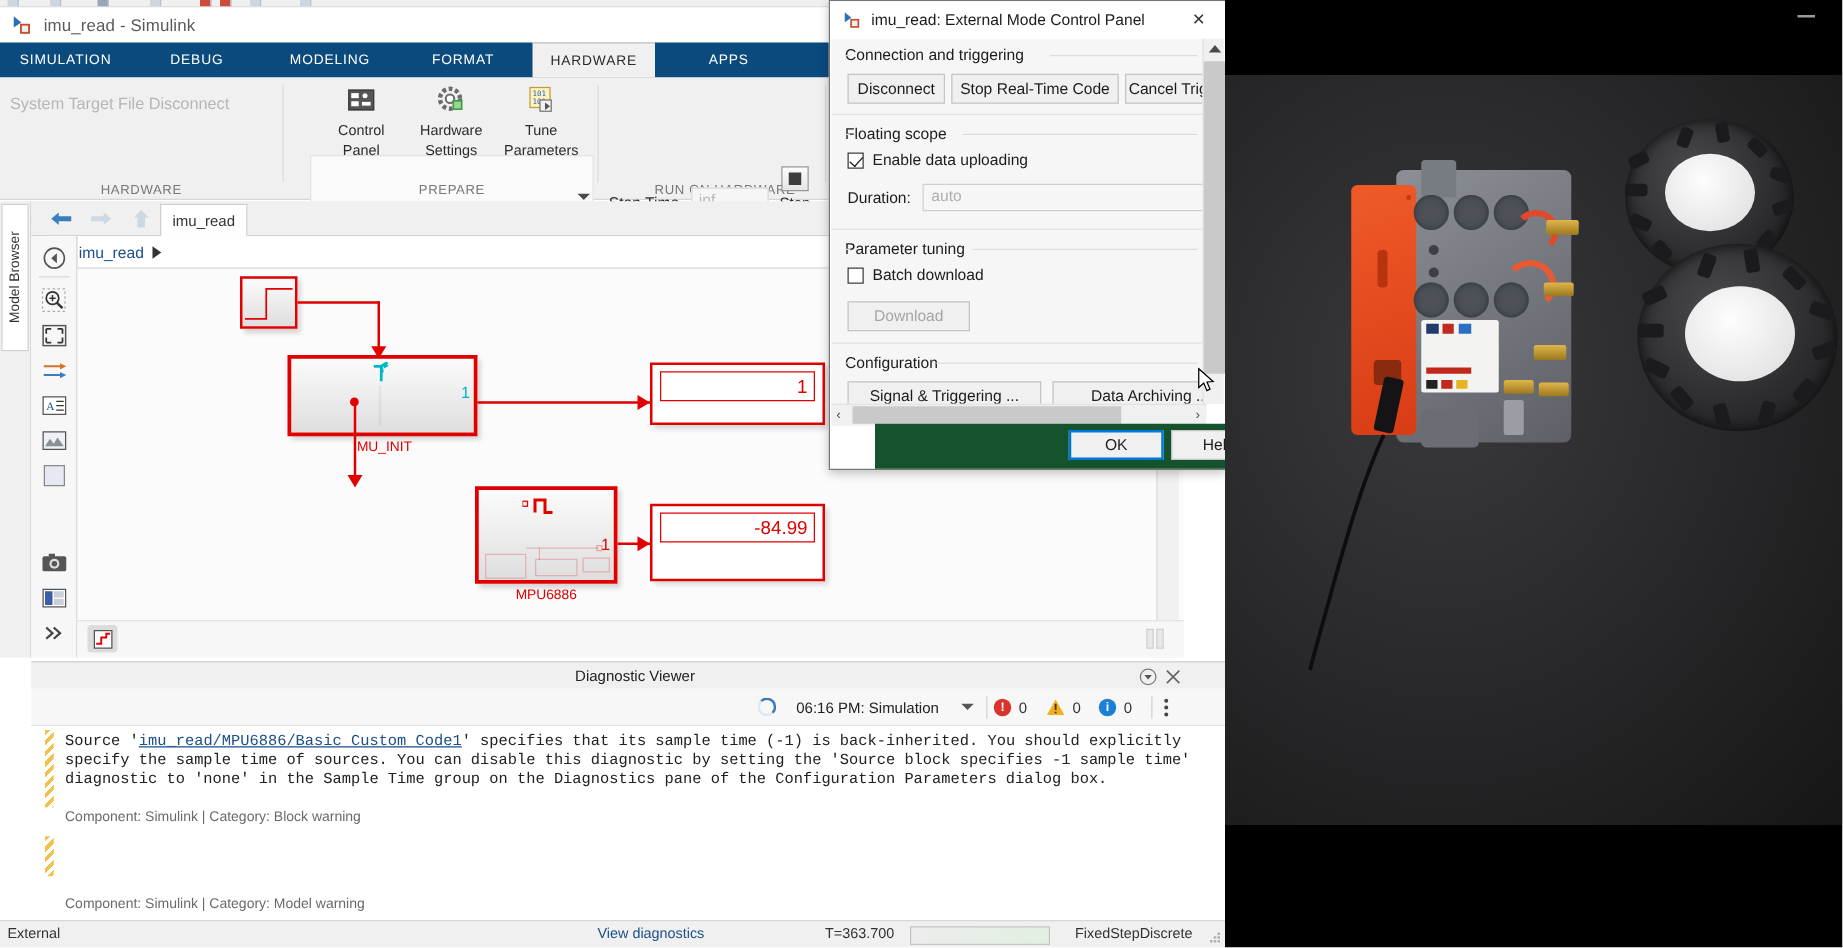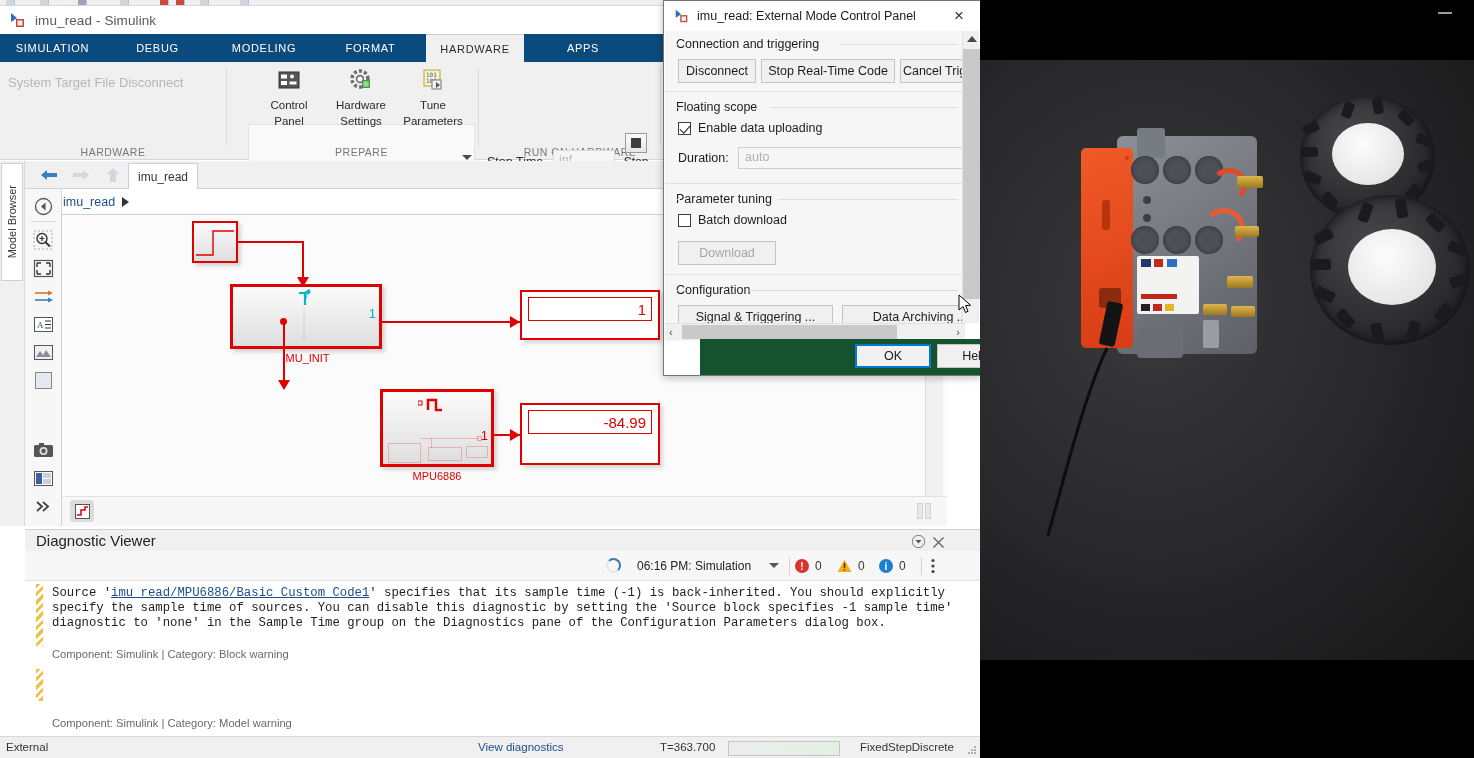--- a/index.html
+++ b/index.html
@@ -216,21 +216,21 @@
   .arrowhead { position: absolute; width: 0; height: 0; }
   .ah-right { border-top: 6px solid transparent; border-bottom: 6px solid transparent; border-left: 10px solid #e00000; }
   .ah-down  { border-left: 6px solid transparent; border-right: 6px solid transparent; border-top: 10px solid #e00000; }
   .junction { position: absolute; width: 7px; height: 7px; border-radius: 50%; background: #e00000; }
 
   
   .dv-title {
     position: absolute; left: 25px; top: 523px; width: 955px; height: 22px;
     background: #f0f0f0; border-top: 1px solid #d0d0d0;
     display: flex; align-items: center; padding-left: 11px;
-    font-size: 15px; color: #222;
+    font-size: 12px; color: #222; justify-content: center;
   }
   .dv-toolbar {
     position: absolute; left: 25px; top: 545px; width: 955px; height: 30px;
     background: #f7f7f7; border-bottom: 1px solid #e0e0e0;
   }
   .dv-body {
     position: absolute; left: 25px; top: 575px; width: 955px; height: 155px;
     background: #ffffff; overflow: hidden;
   }
   .dv-bar {

